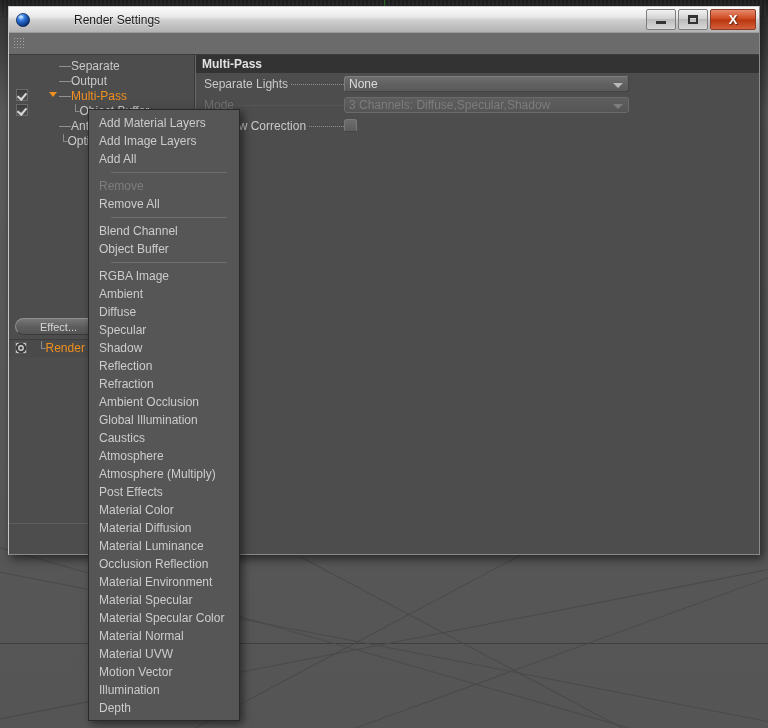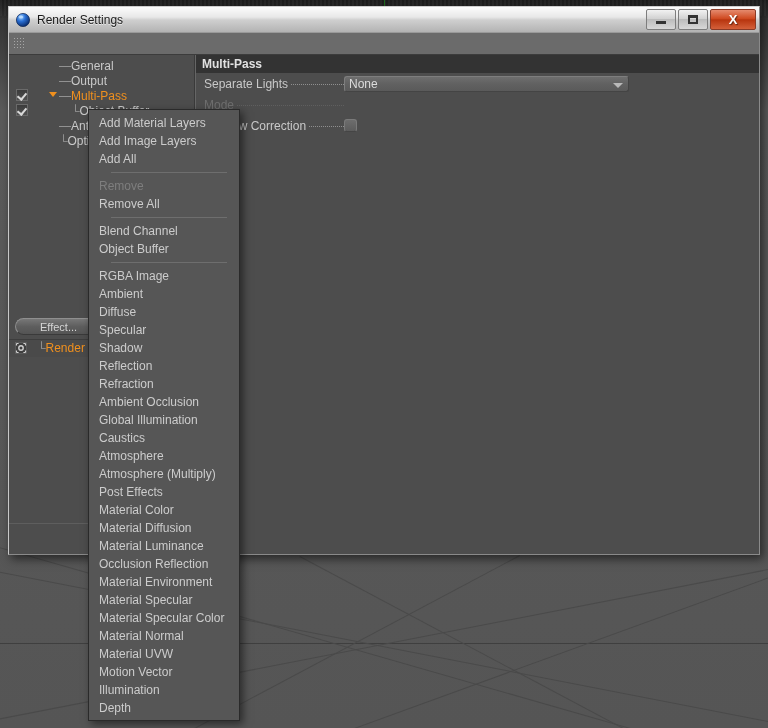--- a/index.html
+++ b/index.html
@@ -64,20 +64,21 @@
     padding-left: 6px;
     box-sizing: border-box;
   }
   #app-icon {
     width: 16px; height: 16px; margin-right: 6px; flex: 0 0 auto;
   }
   #title-text {
     font-size: 12px; color: #1a1a1a;
     text-shadow: 0 1px 0 rgba(255,255,255,0.6);
     white-space: nowrap;
+    margin-left: 37px;
   }
   #win-buttons {
     position: absolute; right: 3px; top: 2px;
     display: flex; gap: 2px;
   }
   .win-btn {
     width: 28px; height: 19px;
     border: 1px solid #7d7d7d;
     border-radius: 2px;
     background: linear-gradient(to bottom,#f2f2f2,#d2d2d2 45%,#bcbcbc 50%,#d8d8d8);
@@ -377,21 +378,21 @@
 
     <div id="toolbar">
       <div id="grip"></div>
     </div>
 
     <div id="body-split">
 
       <div id="left-panel">
         <div id="tree">
             <div class="tree-row">
-              <span class="tree-label"><span class="tree-pfx">—</span><span>General</span></span>
+              <span class="tree-label"><span class="tree-pfx">—</span><span>Separate</span></span>
             </div>
             <div class="tree-row">
               <span class="tree-label"><span class="tree-pfx">—</span><span>Output</span></span>
             </div>
             <div class="tree-row selected">
               <span class="chk"></span>
               <span class="tree-arrow"></span>
               <span class="tree-label"><span class="tree-pfx">—</span><span>Multi-Pass</span></span>
             </div>
             <div class="tree-row">
@@ -439,20 +440,24 @@
               </div>
               <div class="combo">
                 <span>None</span>
                 <span class="caret"></span>
               </div>
             </div>
             <div class="field-row disabled">
               <div class="field-label">
                 <span>Mode</span>
                 <span class="dots"></span>
+              </div>
+              <div class="combo disabled">
+                <span>3 Channels: Diffuse,Specular,Shadow</span>
+                <span class="caret"></span>
               </div>
             </div>
             <div class="field-row">
               <div class="field-label">
                 <span>Shadow Correction</span>
                 <span class="dots"></span>
               </div>
               <div class="checkbox-field"></div>
             </div>
           </div>

